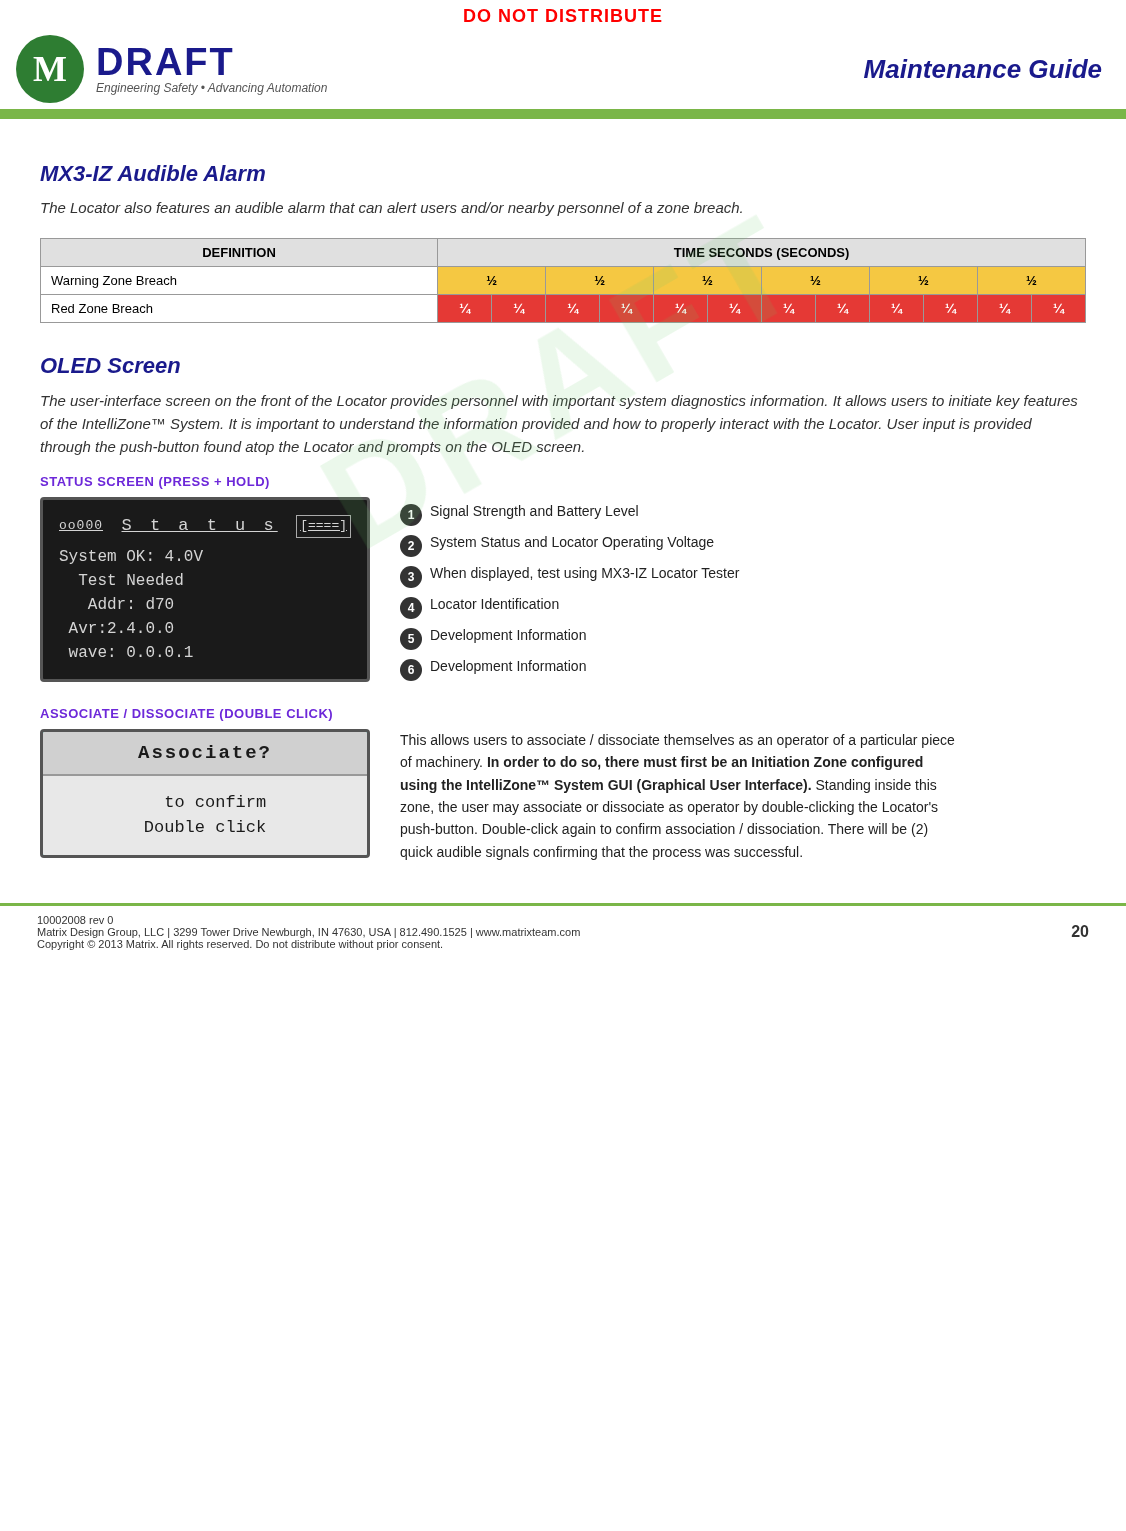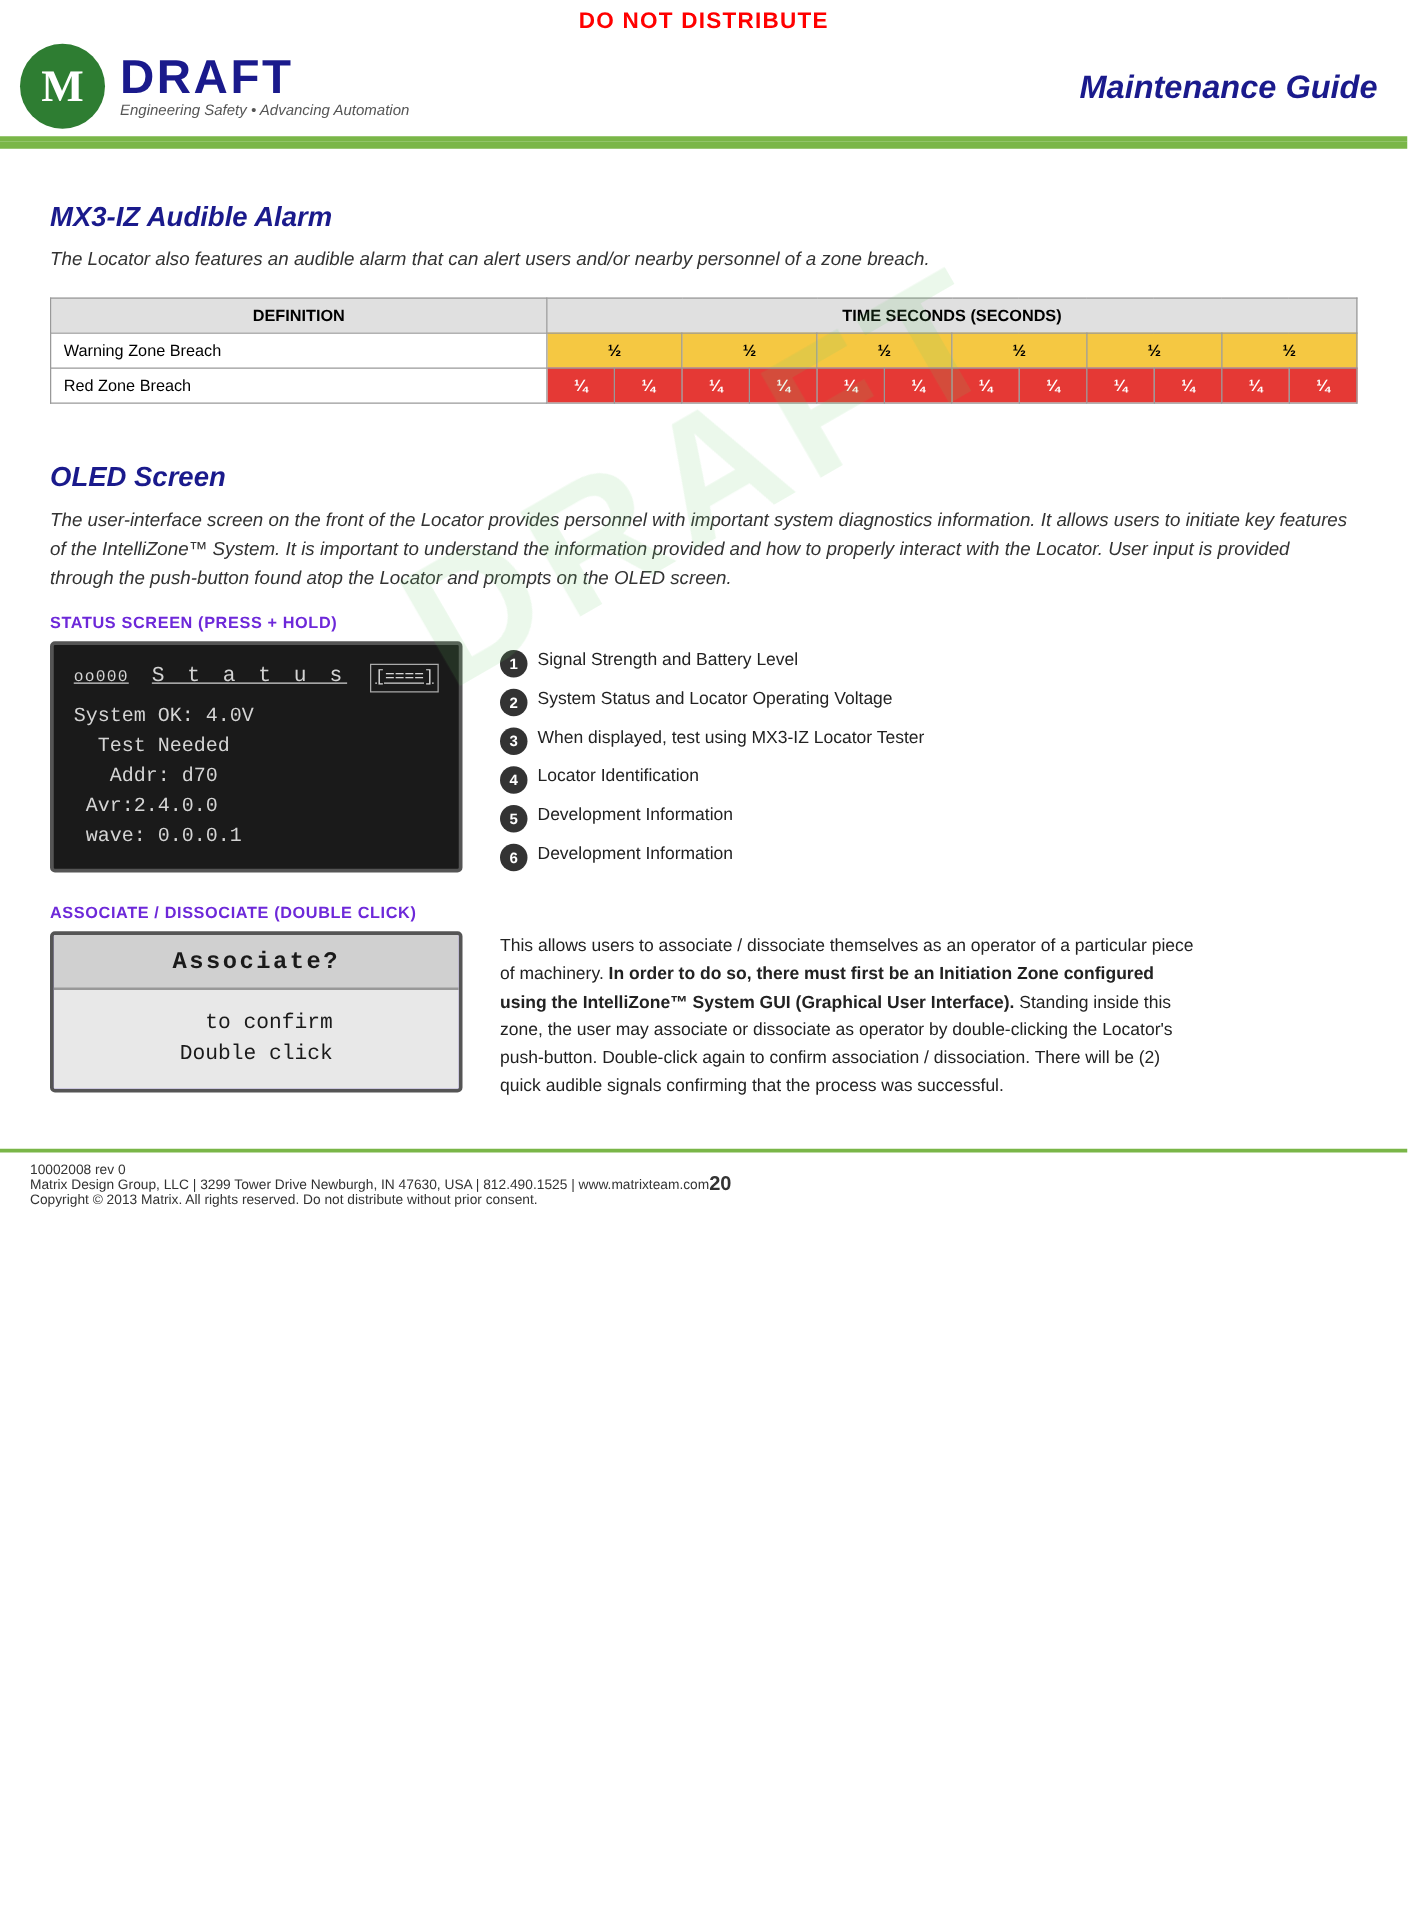--- a/index.html
+++ b/index.html
@@ -99,21 +99,21 @@
       font-style: italic;
       color: #333;
       margin-bottom: 18px;
       line-height: 1.5;
     }
 
     
     .alarm-table {
       width: 100%;
       border-collapse: collapse;
-      margin-bottom: 46px;
+      margin-bottom: 30px;
     }
     .alarm-table th, .alarm-table td {
       border: 1px solid #999;
       padding: 6px 10px;
       font-size: 13px;
       text-align: center;
     }
     .alarm-table th {
       background: #e0e0e0;
       font-weight: bold;
@@ -234,21 +234,21 @@
     }
 
     
     .assoc-screen-info-row {
       display: flex;
       gap: 30px;
       align-items: flex-start;
       margin-bottom: 20px;
     }
     .oled-screen-assoc {
-      background: #c4b5fd;
+      background: #14b8a6;
       color: #1a1a1a;
       font-family: 'Courier New', monospace;
       font-size: 18px;
       padding: 0;
       border: 3px solid #555;
       border-radius: 4px;
       min-width: 330px;
       max-width: 340px;
       overflow: hidden;
     }
@@ -287,23 +287,23 @@
       font-weight: bold;
       color: #1a1a8c;
       font-size: 15px;
       text-decoration: underline;
       line-height: 1.7;
     }
 
     
     .page-footer {
       border-top: 3px solid #7ab648;
-      padding: 8px 24px;
-      display: flex;
-      justify-content: flex-start;
+      padding: 8px 37px;
+      display: flex;
+      justify-content: space-between;
       align-items: center;
       font-size: 11px;
       color: #333;
     }
     .footer-left {
       font-size: 11px;
     }
     .footer-right {
       font-size: 16px;
       font-weight: bold;

